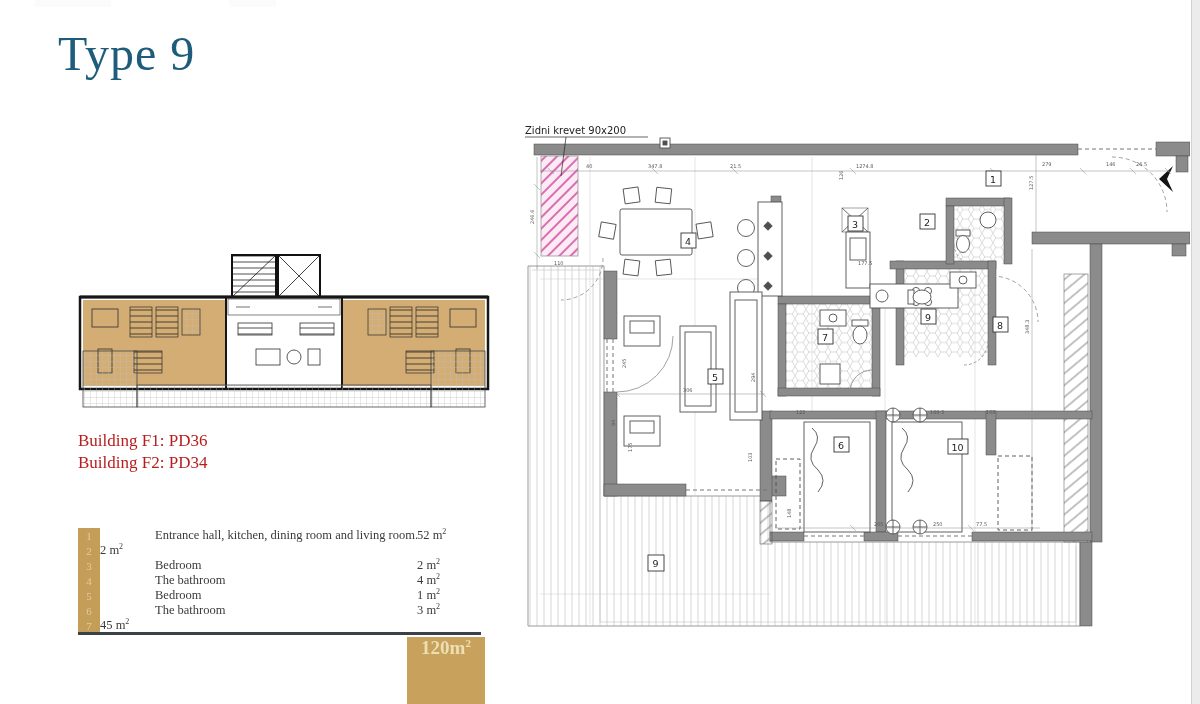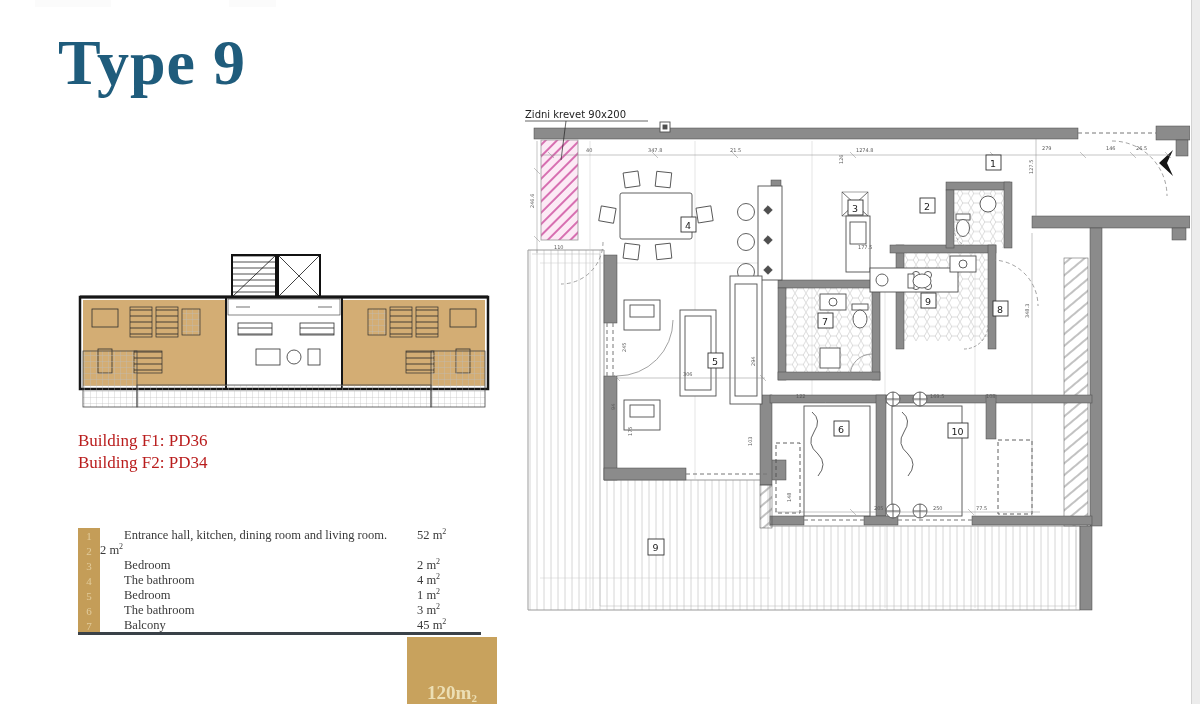--- a/index.html
+++ b/index.html
@@ -2,47 +2,47 @@
 <html><head>
 <meta charset="utf-8">
 <style>
   html,body{margin:0;padding:0;}
   body{
     width:1200px;height:704px;position:relative;overflow:hidden;
     background:#ffffff;font-family:"Liberation Serif",serif;
   }
   .top-blob{position:absolute;background:#fbfbfb;}
   .page-title{
-    position:absolute;left:58px;top:26px;font-size:64px;color:#1f5c7c;
-    font-family:"Liberation Serif",serif;letter-spacing:1px;font-weight:bold;
+    position:absolute;left:58px;top:26px;font-size:48px;color:#1f5c7c;
+    font-family:"Liberation Serif",serif;letter-spacing:1px;
   }
   .overview-wrap{position:absolute;left:78px;top:253px;}
   .building-labels{
     position:absolute;left:78px;top:430px;font-size:17px;color:#b91c1c;line-height:1.32;
   }
   .legend{
     position:absolute;left:78px;top:528px;width:403px;font-size:12.5px;color:#3a3a3a;
   }
   .legend-row{display:flex;align-items:center;height:15px;}
   .legend-num{
     width:22px;height:15px;background:#c49d58;color:#e0c globo;
     color:#e2cc9c;font-size:11px;display:flex;align-items:center;justify-content:center;
     flex:0 0 22px;
   }
-  .legend-label{flex:1;padding-left:24px;white-space:nowrap;overflow:hidden;}
+  .legend-label{flex:1;padding-left:14px;white-space:nowrap;overflow:hidden;margin-left:41px;}
   .legend-area{width:64px;text-align:left;}
   sup{font-size:8px;}
   .divider{position:absolute;left:78px;top:632px;width:403px;height:3px;background:#3a4148;}
   .area-badge{
-    position:absolute;left:407px;top:637px;width:90px;height:67px;background:#c8a25d;
-    color:#ecdfb4;display:flex;align-items:flex-end;justify-content:center;
+    position:absolute;left:407px;top:637px;width:78px;height:67px;background:#c8a25d;
+    color:#ecdfb4;display:flex;align-items:flex-start;justify-content:center;
     font-size:19px;font-weight:bold;
   }
   .area-badge sup{font-size:11px;}
-  .plan-wrap{position:absolute;left:520px;top:108px;}
+  .plan-wrap{position:absolute;left:520px;top:124px;}
   .right-strip{
     position:absolute;right:0;top:0;width:8px;height:704px;background:#ececec;
     border-left:1px solid #d2d2d2;
   }
   svg text{font-family:"DejaVu Sans",sans-serif;fill:#4a4a4a;}
   .dim-t{font-size:5px;fill:#5a5a5a;}
   .room-t{font-size:9.5px;fill:#222;}
   .annot-t{font-size:10px;fill:#222;}
 </style>
 </head>
@@ -144,21 +144,20 @@
     <div class="legend-label">Bedroom</div>
     <div class="legend-area"><span>1 m</span><sup>2</sup></div>
   </div>
   <div class="legend-row">
     <div class="legend-num">6</div>
     <div class="legend-label">The bathroom</div>
     <div class="legend-area"><span>3 m</span><sup>2</sup></div>
   </div>
   <div class="legend-row">
     <div class="legend-num">7</div>
-    <div class="legend-label">Balcony</div>
     <div class="legend-area"><span>45 m</span><sup>2</sup></div>
   </div>
 </div>
 
 <div class="divider"></div>
 
 <div class="area-badge">
   <span>120m</span>
     <sup>2</sup>
 </div>

